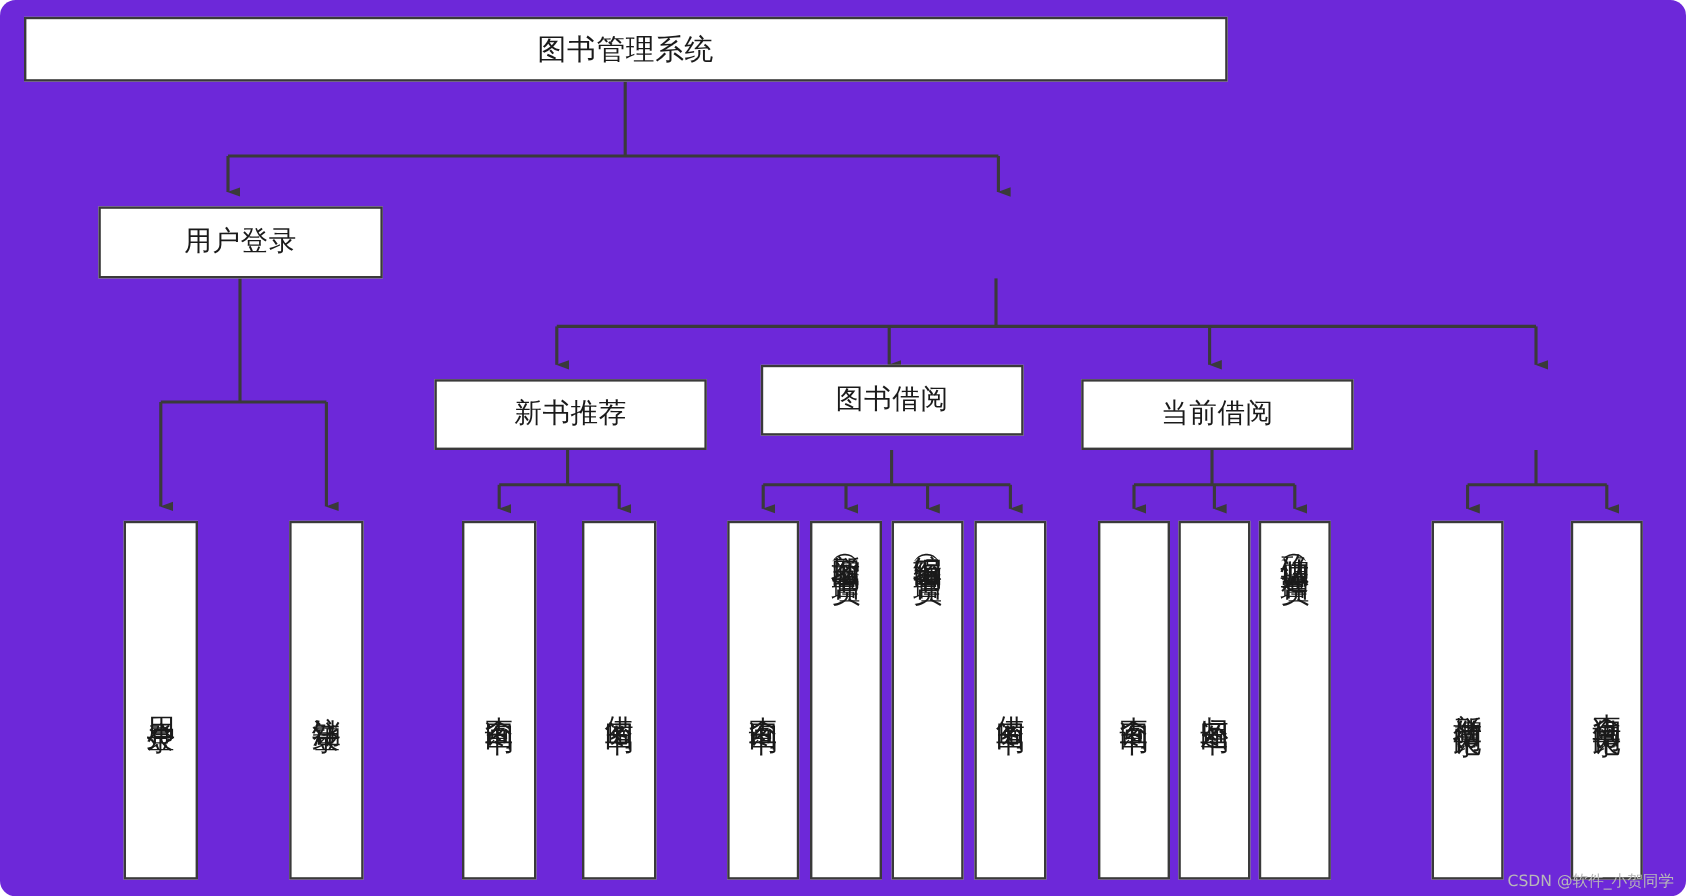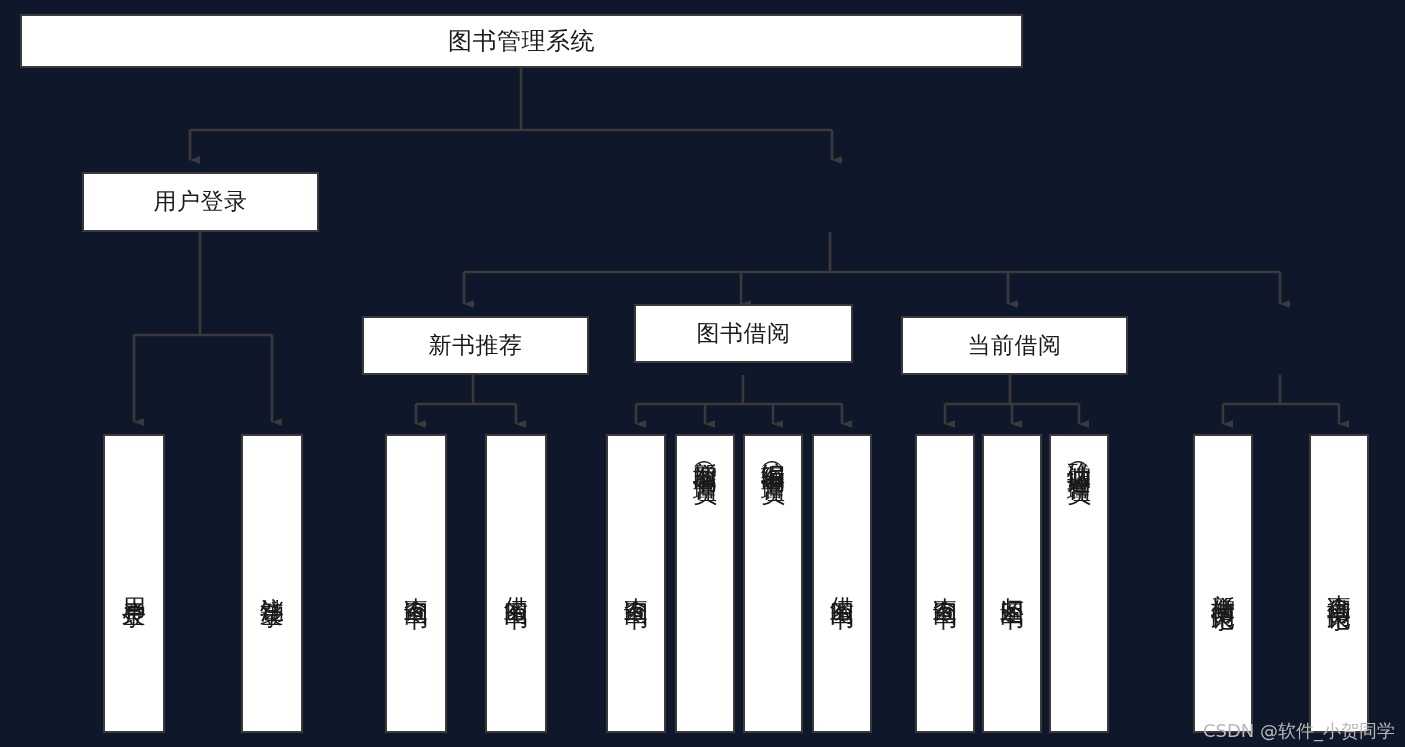--- a/index.html
+++ b/index.html
@@ -8,22 +8,23 @@
     padding: 0;
     background: #ffffff;
   }
   body {
     font-family: "DejaVu Sans", "Liberation Sans", sans-serif;
   }
   #diagram-root {
     position: relative;
     width: 1405px;
     height: 747px;
-    background: #0f172a;
+    background: #6d28d9;
     overflow: hidden;
+    border-radius: 13px;
   }
   #edge-layer {
     position: absolute;
     left: 0;
     top: 0;
     width: 1405px;
     height: 747px;
     pointer-events: none;
   }
   .node {
@@ -69,21 +70,21 @@
     align-self: center;
   }
   .node.v.center {
     align-items: center;
     padding-top: 0;
   }
   #watermark {
     position: absolute;
     right: 10px;
     bottom: 4px;
-    font-size: 18px;
+    font-size: 13px;
     color: #b8b8b8;
     z-index: 5;
     white-space: nowrap;
     font-family: "DejaVu Sans", "Liberation Sans", sans-serif;
   }
 </style>
 </head>
 <body>
 
 <div id="diagram-root">

